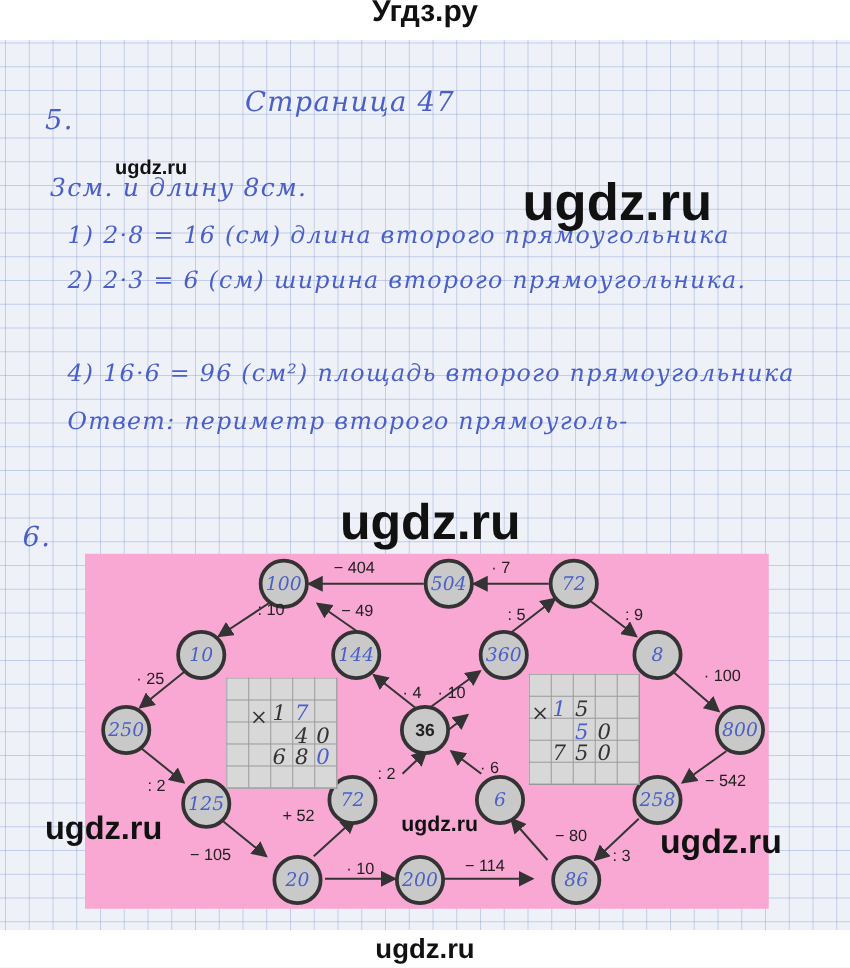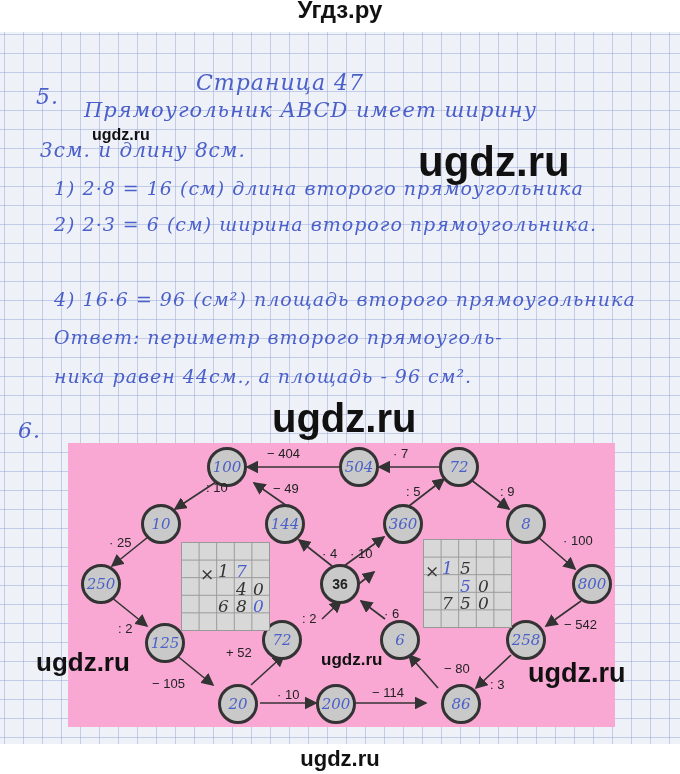--- a/index.html
+++ b/index.html
@@ -32,27 +32,25 @@
 </head>
 <body>
 
 <div class="site-header">Угдз.ру</div>
 
 <div class="page">
 
   <div class="hw title">Страница 47</div>
 
   <div class="hw num" style="left:36px;top:52px;">5.</div>
-  <div class="hw line" style="left:84px;top:66px;font-size:21px;">Прямоугольник ABCD имеет ширину</div>
   <div class="hw line" style="left:40px;top:106px;font-size:20px;">3см. и длину 8см.</div>
   <div class="hw line" style="left:54px;top:145px;">1) 2·8 = 16 (см) длина второго прямоугольника</div>
   <div class="hw line" style="left:54px;top:181px;">2) 2·3 = 6 (см) ширина второго прямоугольника.</div>
   <div class="hw line" style="left:54px;top:256px;">4) 16·6 = 96 (см²) площадь второго прямоугольника</div>
   <div class="hw line" style="left:54px;top:294px;">Ответ: периметр второго прямоуголь-</div>
-  <div class="hw line" style="left:54px;top:333px;">ника равен 44см., а площадь - 96 см².</div>
 
   <div class="hw num" style="left:18px;top:386px;">6.</div>
 </div>
 
 <div class="wm" style="left:92px;top:126px;font-size:16px;">ugdz.ru</div>
 <div class="wm" style="left:418px;top:138px;font-size:42px;">ugdz.ru</div>
 <div class="wm" style="left:272px;top:396px;font-size:40px;">ugdz.ru</div>
 
 <div class="panel">
   <svg class="arrows" width="547" height="284">

